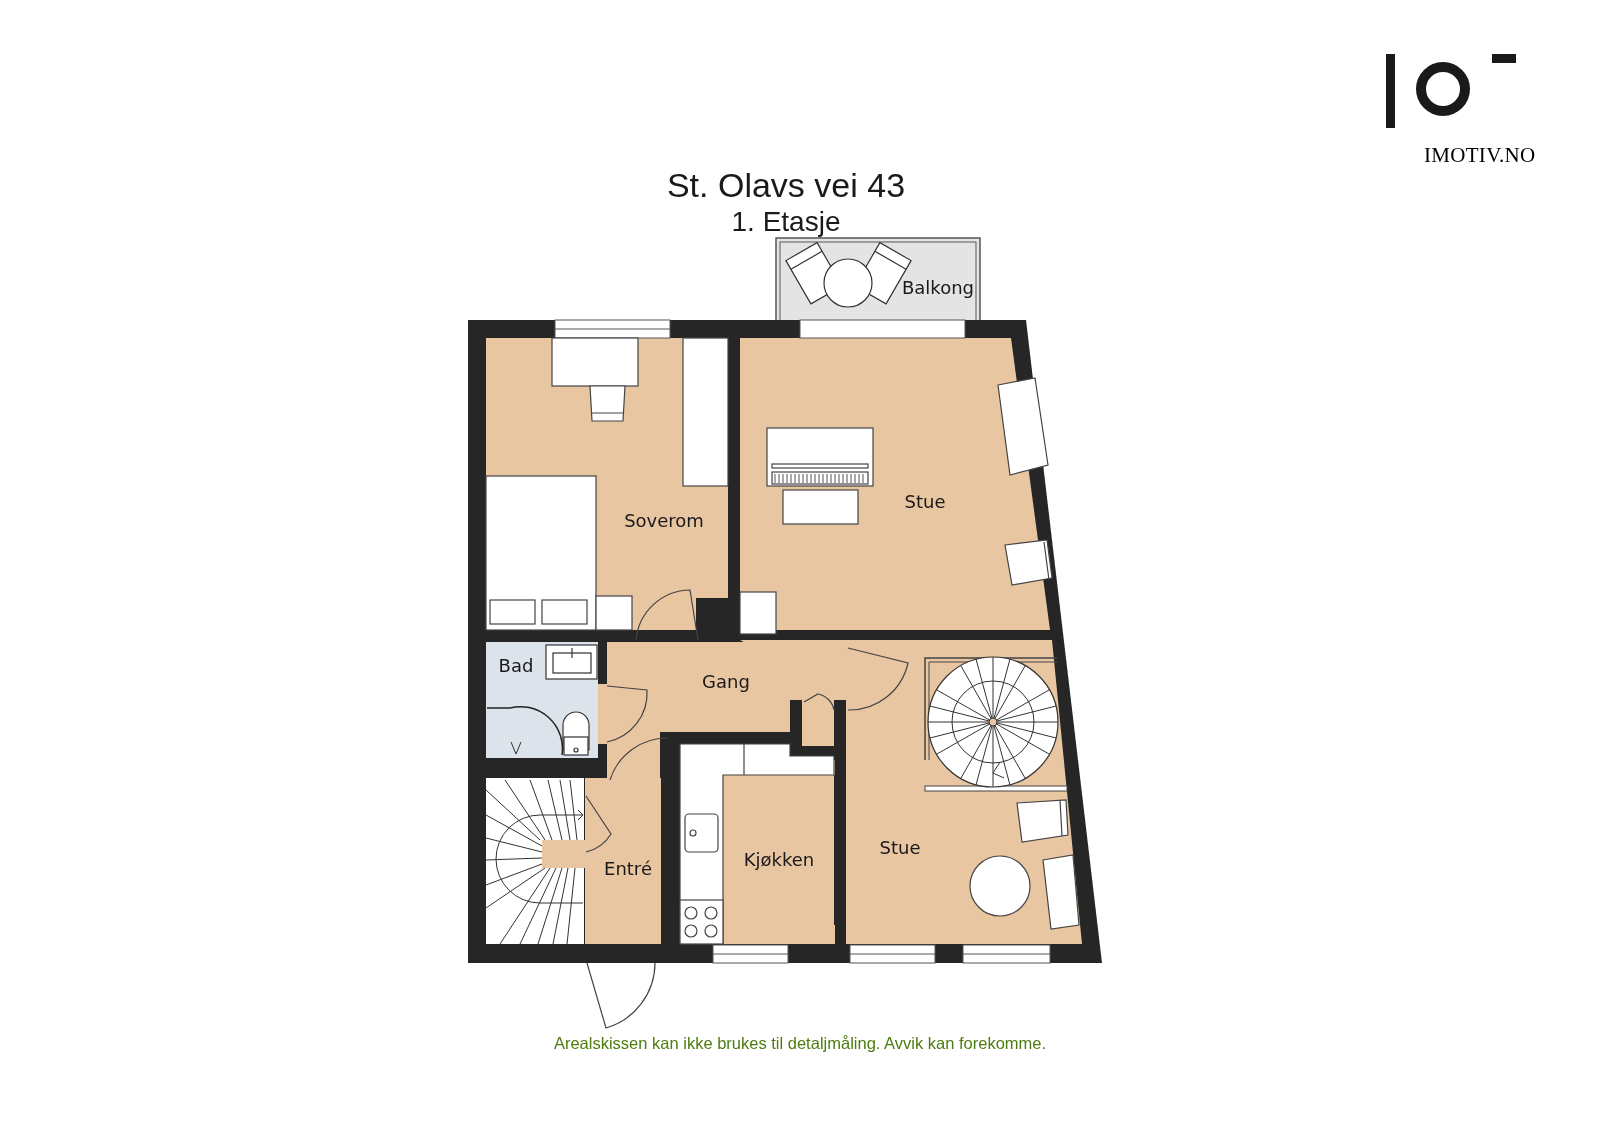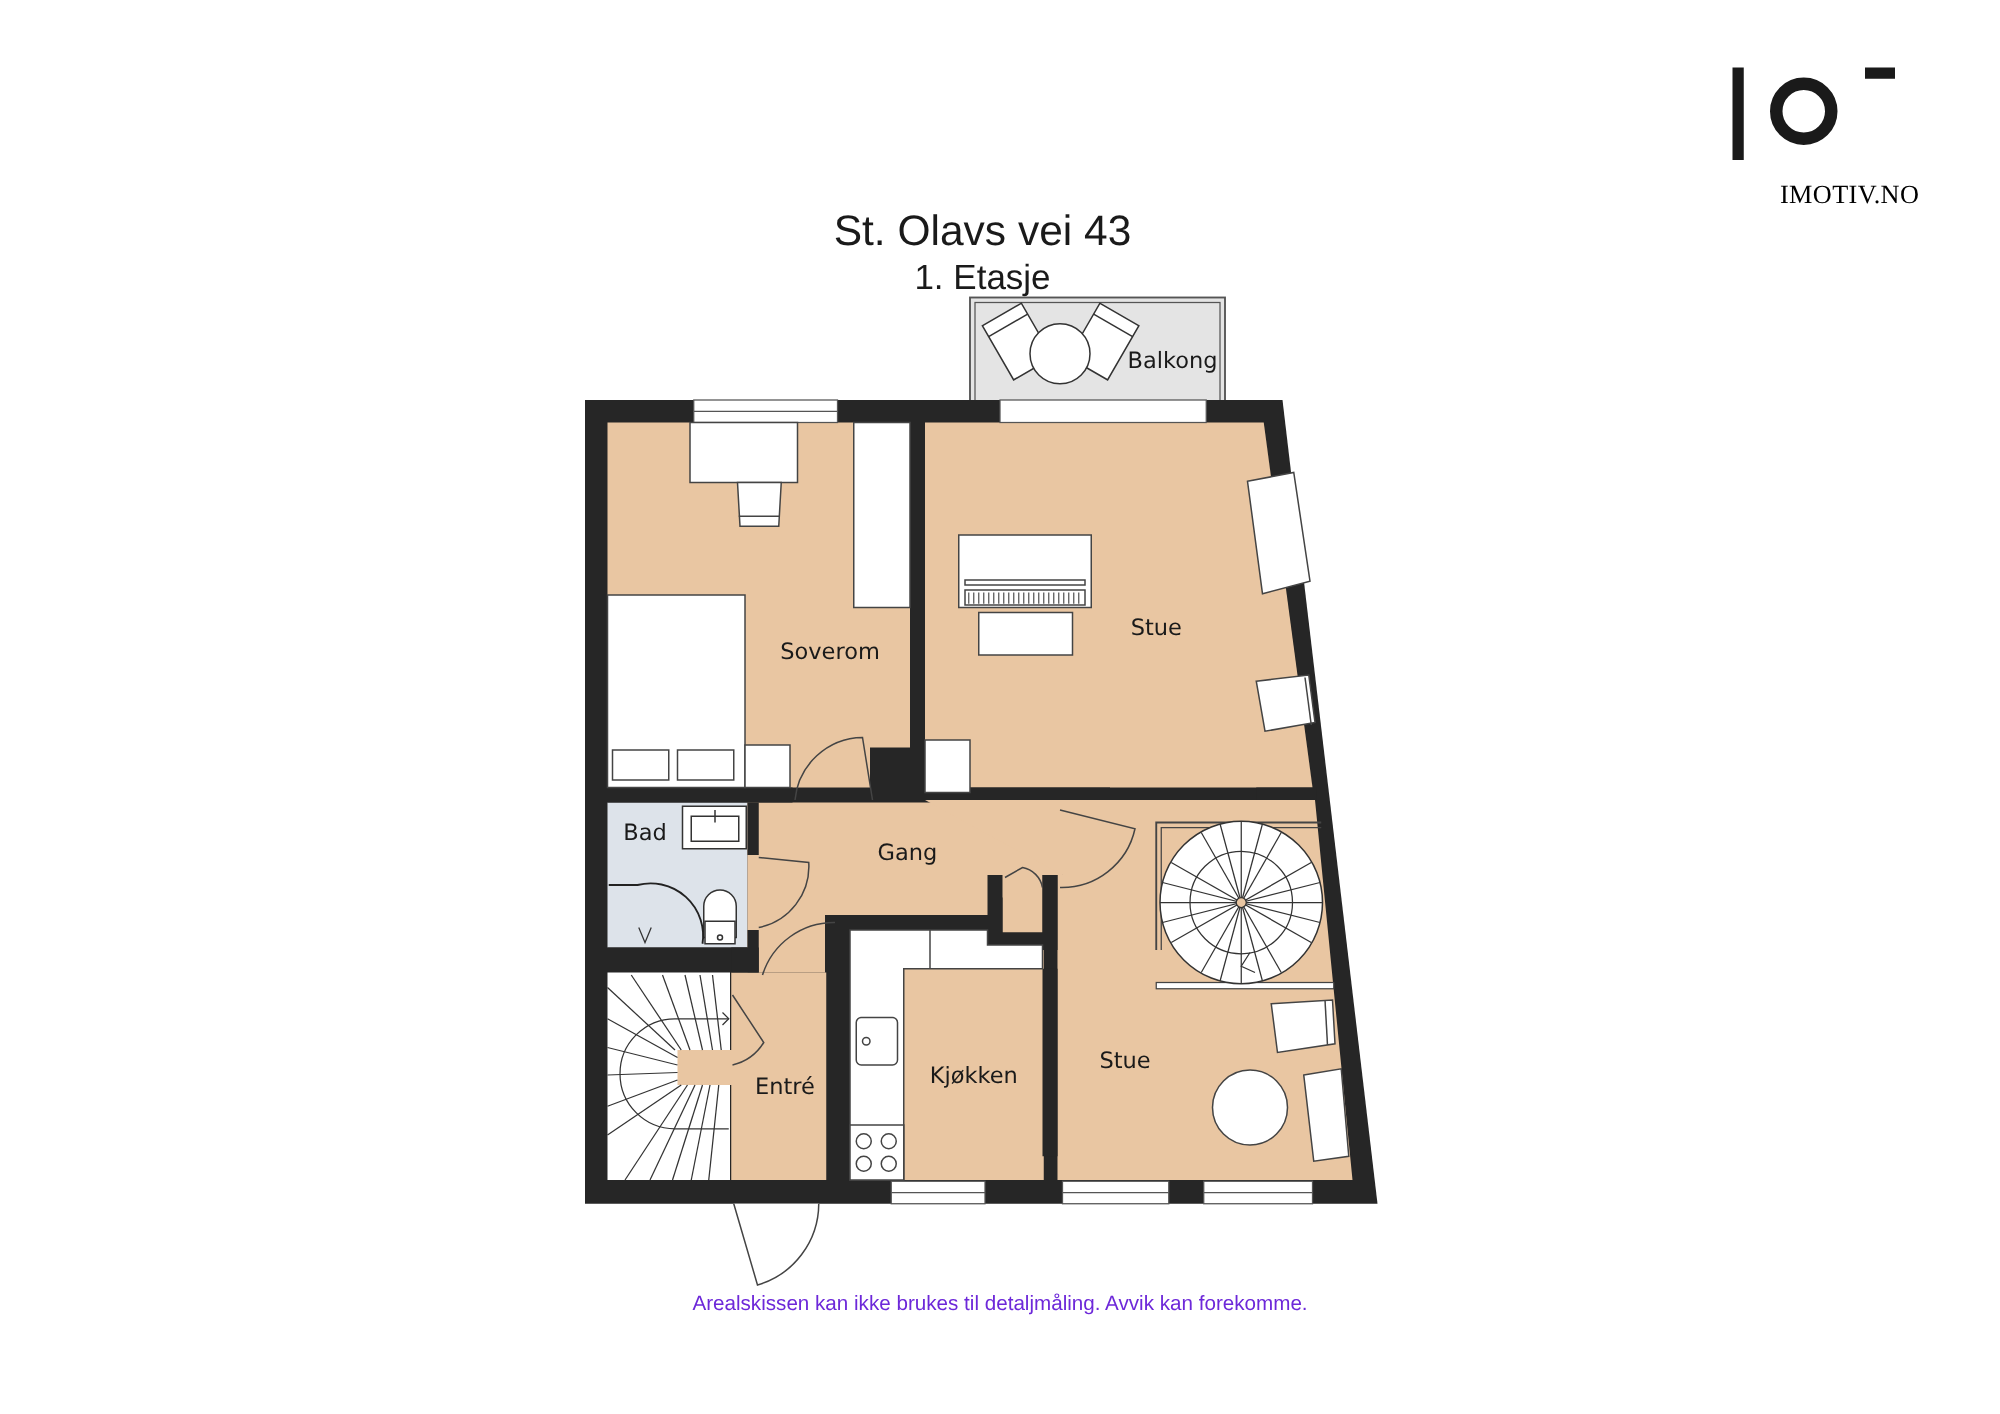--- a/index.html
+++ b/index.html
@@ -4,21 +4,21 @@
 <style>
   html, body { margin:0; padding:0; background:#ffffff; }
   body { width:1600px; height:1131px; position:relative; overflow:hidden; font-family:"DejaVu Sans", sans-serif; }
   .title { position:absolute; left:0; width:1600px; text-align:center; font-family:"Liberation Sans", sans-serif; color:#1a1a1a; }
   .title-main { top:166px; font-size:34px; left:-14px; }
   .title-sub { top:206px; font-size:28px; left:-14px; }
   .logo { position:absolute; left:1384px; top:52px; width:140px; height:120px; }
   .logo-text { position:absolute; left:1384px; top:143px; font-family:Liberation Serif, serif; font-size:21px; color:#000000; letter-spacing:0.3px;margin-left:40px; }
   svg.plan { position:absolute; left:0; top:0; }
   .room-label { font-family:"DejaVu Sans", sans-serif; font-size:18px; fill:#1a1a1a; }
-  .disclaimer { position:absolute; top:1034px; left:0; width:1600px; text-align:center; font-family:"Liberation Sans", sans-serif; font-size:16.5px; color:#6d28d9; }
+  .disclaimer { position:absolute; top:1034px; left:0; width:1600px; text-align:center; font-family:"Liberation Sans", sans-serif; font-size:16.5px; color:#4d7c0f; }
 </style>
 </head>
 <body>
 
 <div class="title title-main">St. Olavs vei 43</div>
 <div class="title title-sub">1. Etasje</div>
 
 <svg class="logo" viewBox="0 0 140 120" width="140" height="120">
   <rect x="2" y="2" width="9" height="74" fill="#1a1a1a"></rect>
   <circle cx="59" cy="37" r="22" fill="none" stroke="#1a1a1a" stroke-width="10"></circle>

